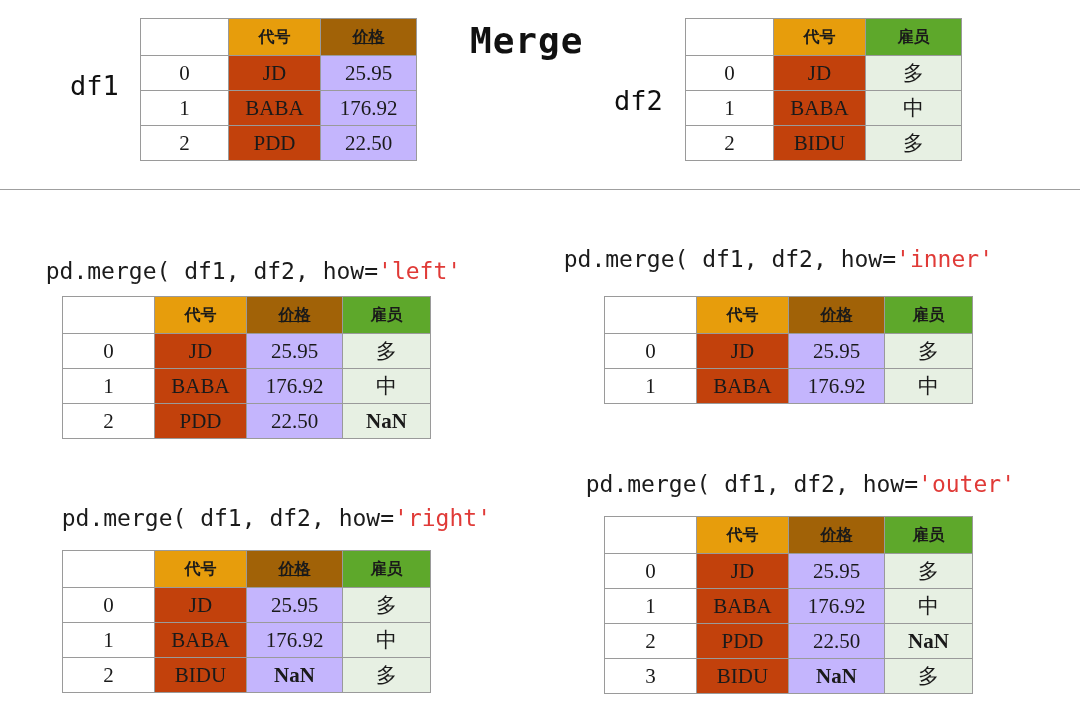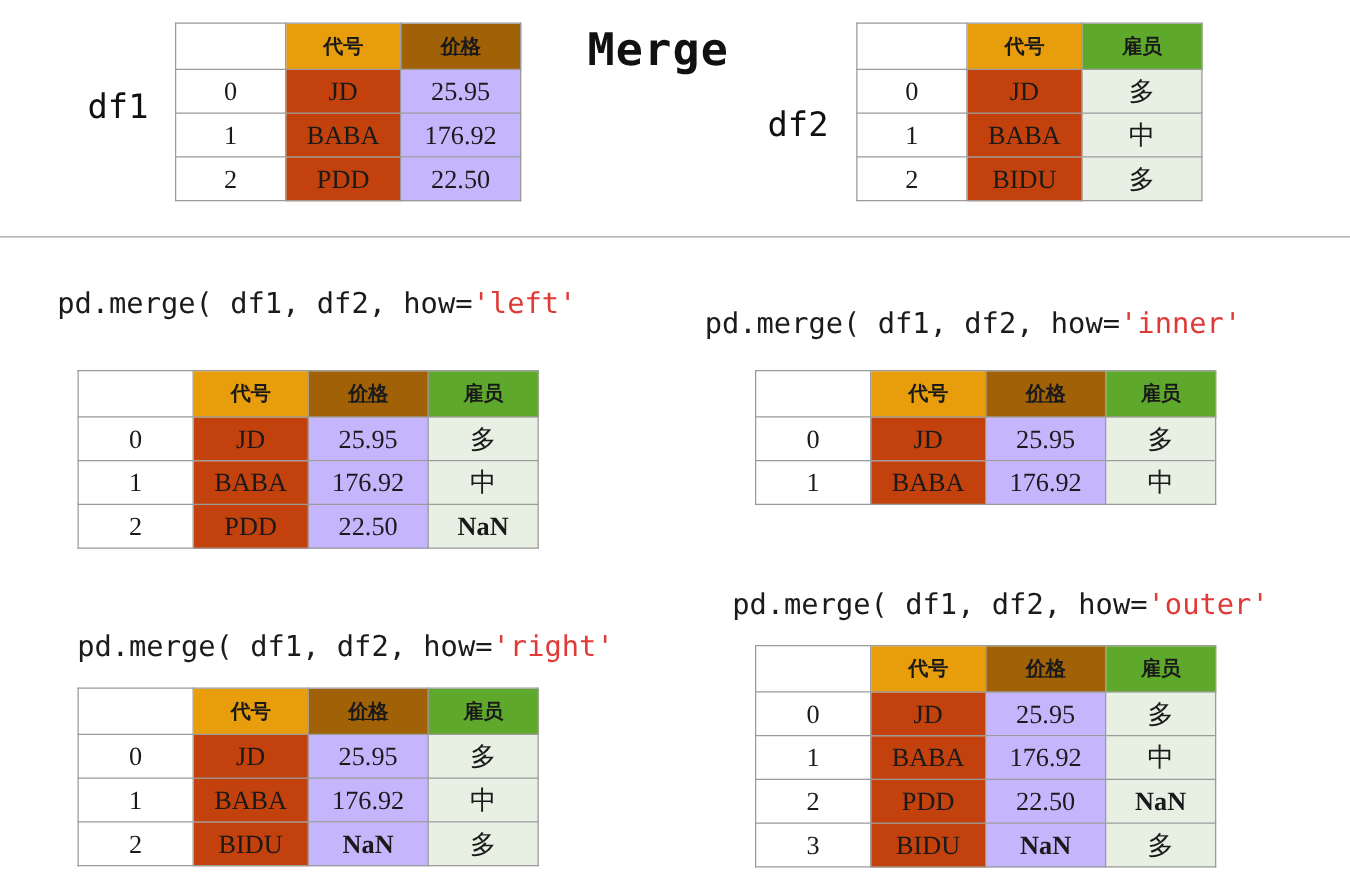--- a/index.html
+++ b/index.html
@@ -178,21 +178,21 @@
           <td class="cell-idx">2</td>
           <td class="cell-code">BIDU</td>
           <td class="cell-emp cn">多</td>
         </tr>
       </tbody>
   </table>
 </div>
 
 <div id="divider"></div>
 
-<div class="code-block" style="left:18px; top:192px;">
+<div class="code-block" style="left:18px; top:220px;">
   <span>pd.merge( df1, df2, how=</span><span class="code-str">'left'</span><br>
   <span class="code-indent"></span><span>on=</span><span class="code-hl">'代号'</span><span>  </span><span>)</span>
 </div>
 
 <div class="abs" style="left:62px; top:296px;">
   <table class="df-table">
     <colgroup>
         <col style="width:92px">
         <col style="width:92px">
         <col style="width:96px">

